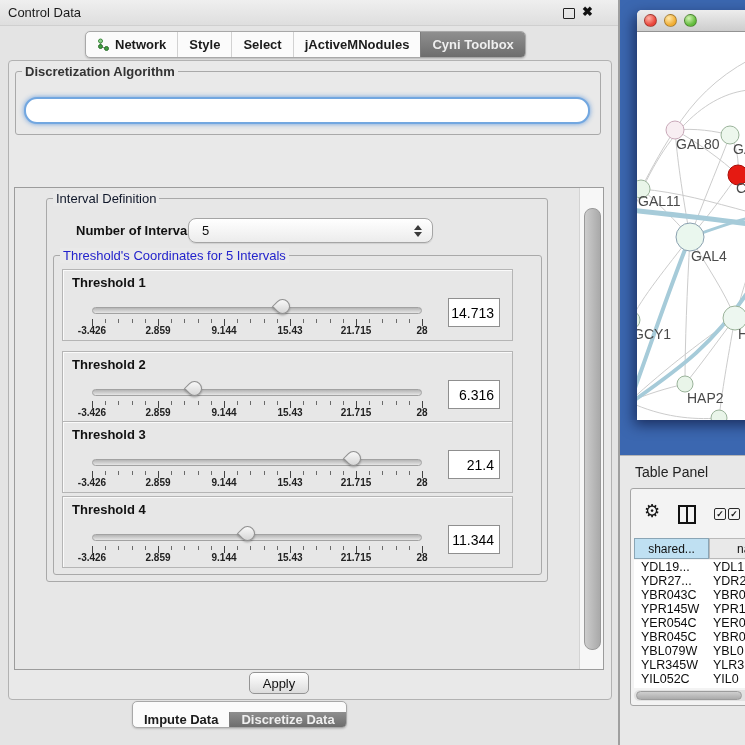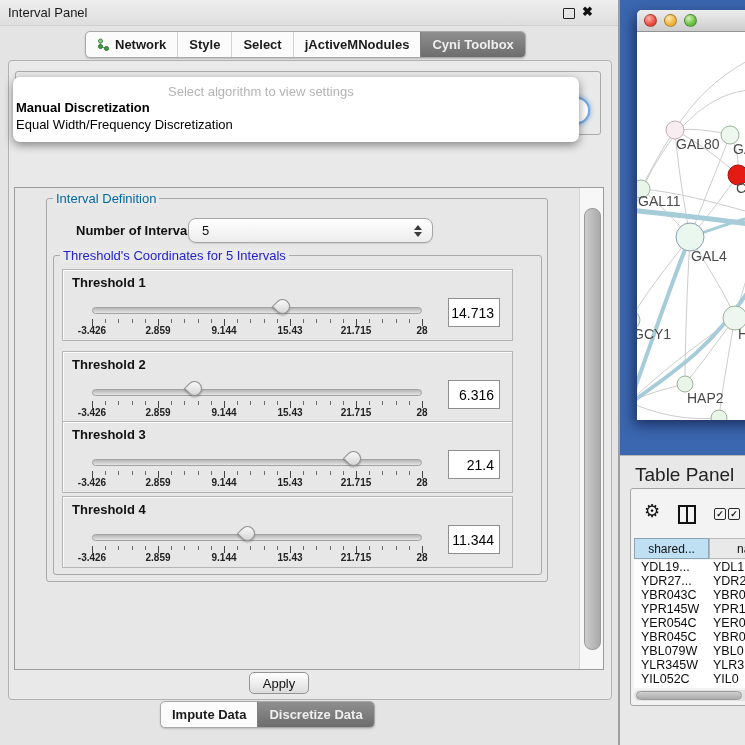--- a/index.html
+++ b/index.html
@@ -18,29 +18,29 @@
   #close-btn{left:582px;top:4px;font-size:13px;font-weight:bold;color:#111;line-height:16px;}
 
   .tabstrip{display:inline-flex;height:25px;background:#fbfbfb;border:1px solid #a8a8a8;
             border-radius:5px;overflow:hidden;box-shadow:0 1px 2px rgba(0,0,0,.18);}
   .tab{display:flex;align-items:center;padding:0 11px;font-size:13px;font-weight:600;
        color:#1b1b1b;border-left:1px solid #d2d2d2;white-space:nowrap;cursor:default;}
   .tab:first-child{border-left:none;}
   .tab.sel{background:linear-gradient(#8f8f8f,#6d6d6d);color:#efefef;border-left-color:#7c7c7c;}
   .tab .nicon{margin-right:5px;display:inline-block;}
   #top-tabs{left:85px;top:31px;}
-  #bottom-tabs{left:160px;top:701px;}
+  #bottom-tabs{left:132px;top:701px;align-items:flex-end;}
 
   #main-panel{left:8px;top:60px;width:602px;height:638px;border:1px solid #b2b2b2;
               border-radius:4px;background:#e9e9e9;}
 
   .group{position:absolute;border:1px solid #a9a9a9;border-radius:3px;}
   .group-label{position:absolute;top:-8px;left:6px;background:#e9e9e9;padding:0 3px;
                font-size:13px;color:#333;white-space:nowrap;}
-  .green-lbl{color:#0369a1;}
+  .green-lbl{color:#0f172a;}
   .blue-lbl{color:#2323cc;}
 
   .combo{position:absolute;background:linear-gradient(#ffffff,#ececec);
          border:1px solid #a5a5a5;box-shadow:0 1px 1px rgba(0,0,0,.10);
          font-size:13px;color:#111;}
   .combo .ctext{position:absolute;left:13px;top:4px;}
   .updown{position:absolute;right:10px;top:50%;margin-top:-6px;width:8px;height:12px;}
   .updown .u{position:absolute;top:0;left:0;width:0;height:0;
              border-left:4px solid transparent;border-right:4px solid transparent;
              border-bottom:5px solid #3a3a3a;}
@@ -111,21 +111,21 @@
                 box-sizing:border-box;}
   .tlight{position:absolute;top:4px;width:13px;height:13px;border-radius:50%;
           border:1px solid rgba(0,0,0,.3);box-sizing:border-box;}
   #tl-red{left:7px;background:radial-gradient(circle at 35% 30%,#ffb3a6,#e8453a 65%);}
   #tl-yellow{left:27px;background:radial-gradient(circle at 35% 30%,#ffe9ad,#f0ad34 65%);}
   #tl-green{left:47px;background:radial-gradient(circle at 35% 30%,#d2f3b4,#62bb3c 65%);}
   #net-canvas{left:0;top:22px;width:108px;height:388px;overflow:hidden;}
 
   #table-panel{left:620px;top:455px;width:125px;height:290px;background:#e8e8e8;
                border-top:1px solid #b5b5b5;}
-  #tp-title{left:15px;top:8px;font-size:19px;color:#222;}
+  #tp-title{left:15px;top:8px;font-size:14px;color:#222;}
   #tp-inner{left:10px;top:32px;width:120px;height:216px;background:#f3f3f3;
             border:1px solid #a5a5a5;border-radius:3px 0 0 3px;overflow:hidden;}
   #gear-icon{left:13px;top:13px;font-size:18px;color:#161616;line-height:18px;}
   #cols-icon{left:47px;top:16px;width:14px;height:15px;border:2px solid #111;}
   #cols-icon .div{position:absolute;left:6px;top:0;width:2px;height:15px;background:#111;}
   .cb{position:absolute;top:19px;width:10px;height:10px;border:1.5px solid #2a2a2a;
       border-radius:2px;font-size:9px;line-height:10px;text-align:center;color:#111;font-weight:bold;}
   #cb1{left:83px;} #cb2{left:97px;}
   .hcell{position:absolute;top:49px;height:21px;font-size:12px;color:#111;
          line-height:21px;box-sizing:border-box;}
@@ -141,21 +141,21 @@
   #tp-hsb .th{position:absolute;left:2px;top:1px;width:106px;height:9px;border-radius:5px;
           background:linear-gradient(#cfcfcf,#ababab);border:1px solid #9c9c9c;box-sizing:border-box;}
 </style>
 </head>
 <body>
 
 <div id="root">
 
   <section class="abs" id="control-panel">
     <div class="abs" id="cp-titlebar">
-      <span class="abs" id="cp-title">Interval Panel</span>
+      <span class="abs" id="cp-title">Control Data</span>
       <div class="abs" id="float-btn"></div>
       <div class="abs" id="close-btn">✖</div>
     </div>
 
     <nav class="abs tabstrip" id="top-tabs">
         <div class="tab">
           <svg class="nicon" width="13" height="13" viewBox="0 0 13 13">
             <path d="M3.5 3.5 L3.5 8.5 L9.5 10.5" stroke="#8a8a8a" fill="none" stroke-width="1.2"></path>
             <circle cx="3.5" cy="3" r="2" fill="#8fd08f" stroke="#3d8b3d"></circle>
             <circle cx="3.5" cy="8.5" r="2" fill="#3f9e3f" stroke="#2d6e2d"></circle>
@@ -173,30 +173,24 @@
           <span>jActiveMNodules</span>
         </div>
         <div class="tab sel">
           <span>Cyni Toolbox</span>
         </div>
       </nav>
 
     <div class="abs" id="main-panel">
 
       <div class="group" id="disc-group">
+        <span class="group-label">Discretization Algorithm</span>
         <div class="combo" id="focus-combo"></div>
       </div>
 
-      <div class="abs" id="algo-popup">
-        <span id="popup-hint">Select algorithm to view settings</span>
-        <div id="popup-opts">
-            <div class="popup-opt" style="top: 23px; font-weight: bold;">Manual Discretization</div>
-            <div class="popup-opt" style="top: 40px;">Equal Width/Frequency Discretization</div>
-          </div>
-      </div>
 
 
       <div class="abs" id="scrollpane">
         <div class="group" id="interval-group">
           <span class="group-label green-lbl">Interval Definition</span>
           <span class="abs" id="noi-label">Number of Intervals</span>
           <div class="combo" id="noi-combo">
             <span class="ctext">5</span>
             <span class="updown">
                 <i class="u"></i>

